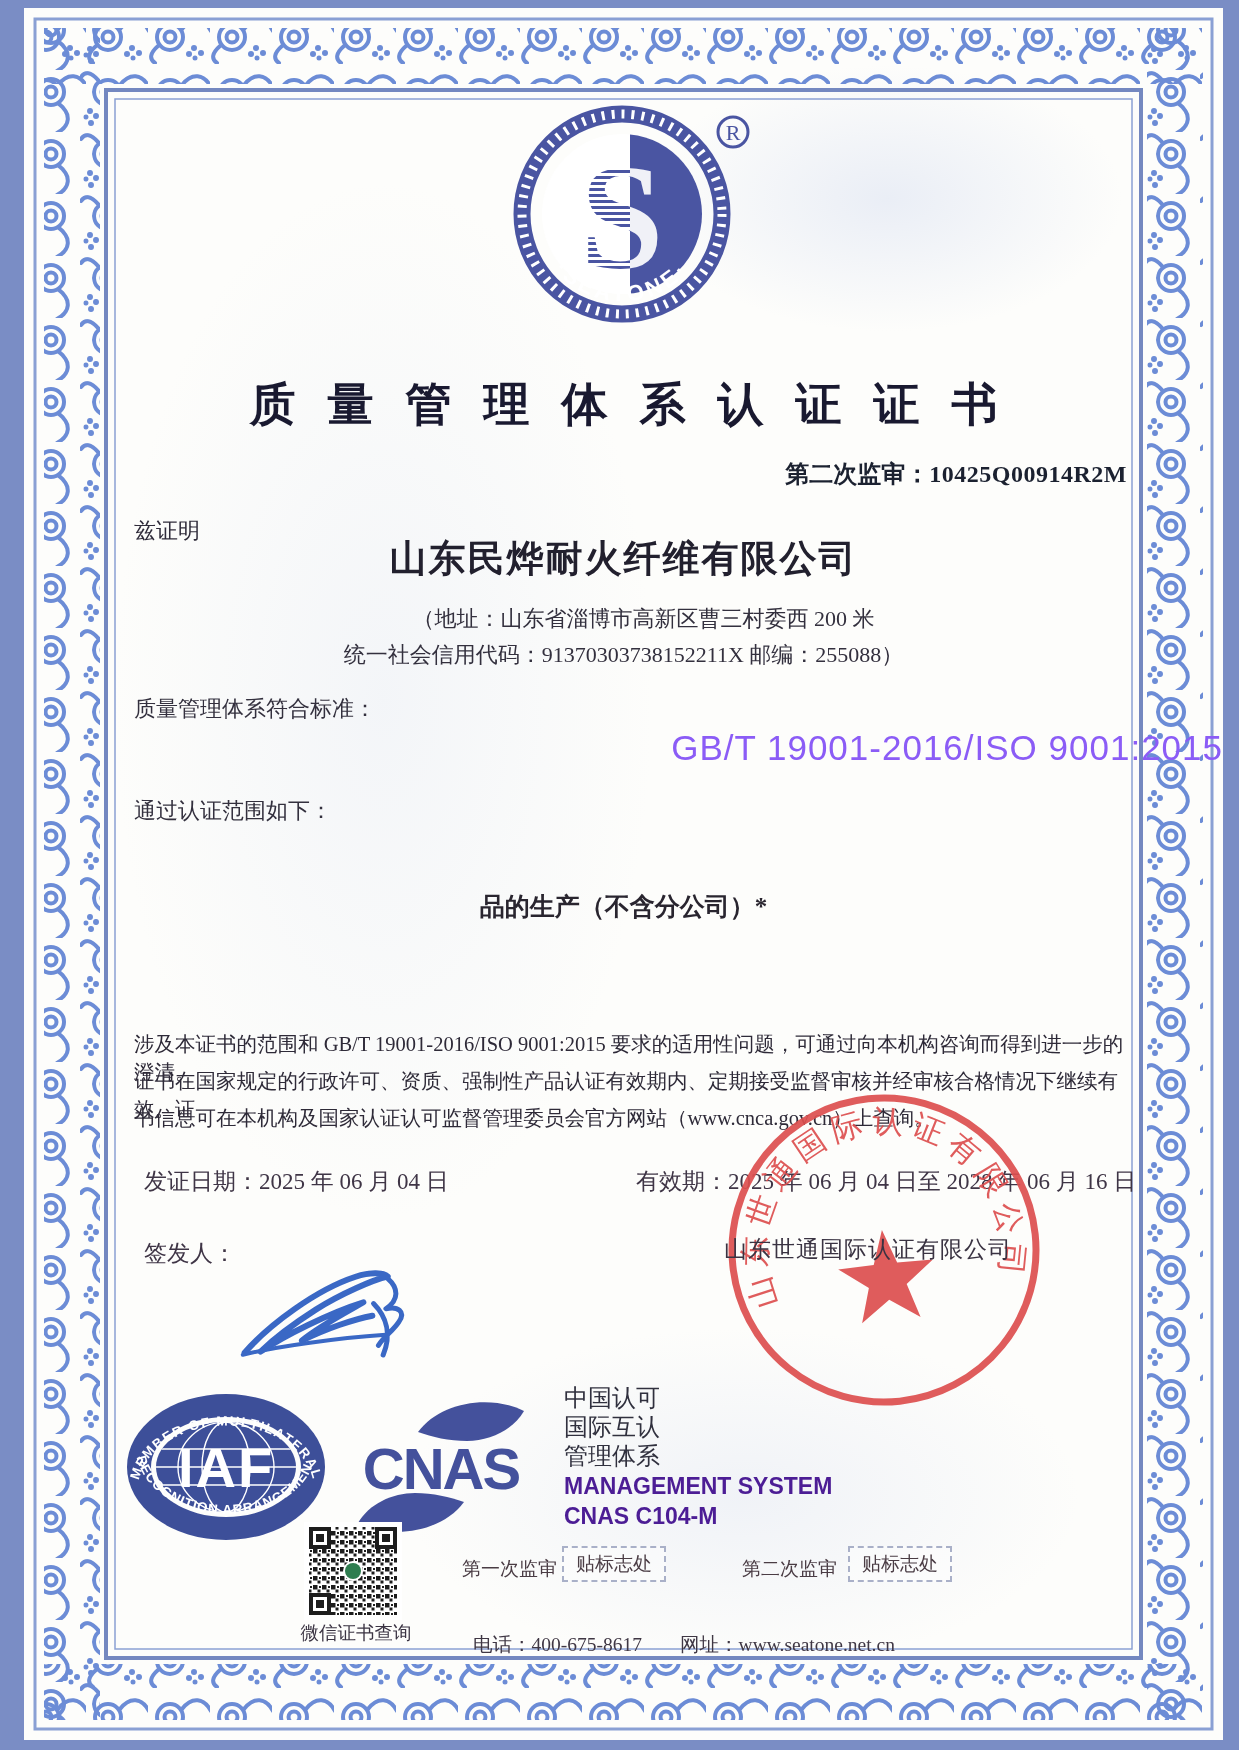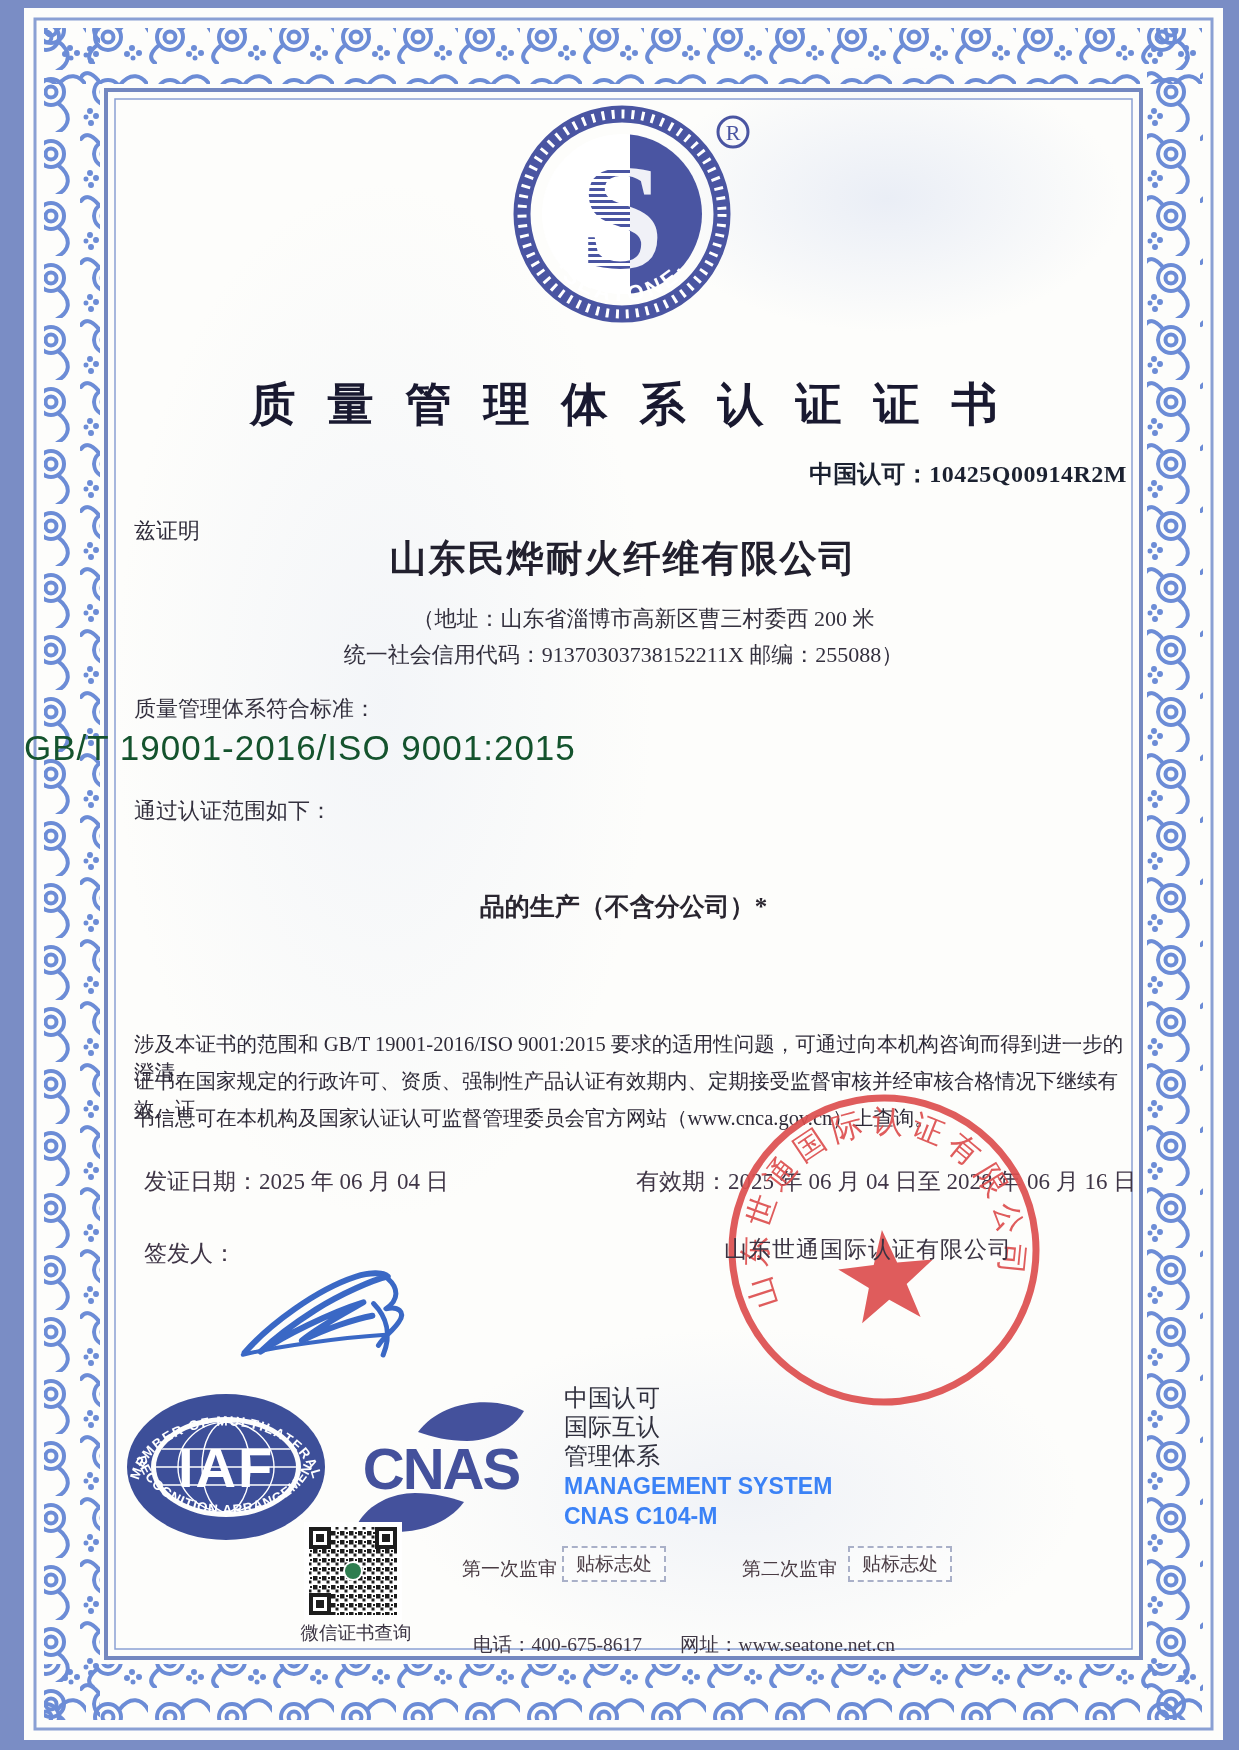--- a/index.html
+++ b/index.html
@@ -27,32 +27,32 @@
     left:0;top:366px;width:100%;text-align:center;
     font-size:46px;font-weight:bold;color:#191930;
     letter-spacing:32px;text-indent:32px;
   }
   .certno{right:96px;top:450px;font-size:24px;font-weight:bold;color:#1b2130;}
   .certno .num{font-family:"Liberation Serif",serif;letter-spacing:.5px;}
   .attest{left:110px;top:508px;font-size:22px;}
   .company{left:0;top:526px;width:100%;text-align:center;font-size:37px;font-weight:bold;color:#22202e;letter-spacing:2px;}
   .addr{left:0;width:100%;text-align:center;font-size:22px;color:#33303e;}
   .label{left:110px;font-size:22px;color:#33303e;}
-  .standard{left:0;top:720px;width:100%;text-align:left;
+  .standard{left:0;top:720px;width:100%;text-align:right;
     font-family:"Liberation Sans","DejaVu Sans",sans-serif;
-    font-size:35px;color:#14532d;letter-spacing:1px;}
+    font-size:35px;color:#8b5cf6;letter-spacing:1px;}
   .scope{left:0;width:100%;text-align:center;font-size:25px;font-weight:bold;color:#29252f;}
   .note{left:110px;width:992px;font-size:20.5px;color:#2e2a38;}
   .dateline{font-size:23px;color:#3f3546;}
   .issuer-name{left:700px;top:1226px;font-size:23px;color:#3a3342;z-index:6;letter-spacing:1px;}
   .sig-svg{left:210px;top:1246px;z-index:3;transform:rotate(-4deg);}
   .seal-svg{left:690px;top:1072px;z-index:5;opacity:.92;}
   .accred{left:540px;top:1376px;line-height:29px;}
   .accred .zh{font-size:24px;color:#30303e;}
-  .accred .en{font-family:"Liberation Sans","DejaVu Sans",sans-serif;font-weight:bold;font-size:23px;color:#3b82f6;line-height:30px;}
+  .accred .en{font-family:"Liberation Sans","DejaVu Sans",sans-serif;font-weight:bold;font-size:23px;color:#4c1d95;line-height:30px;}
   .qr-caption{left:262px;top:1612px;width:140px;text-align:center;font-size:18.5px;color:#3a3342;}
   .audit-label{font-size:19px;color:#4a3c44;}
   .sticker-box{font-size:19px;color:#4a3c44;border:2px dashed #a9b0c8;padding:3px 12px;background:rgba(255,255,255,.4);}
   .foot-note{left:330px;top:1572px;width:660px;text-align:center;font-size:19.5px;color:#3f3744;}
   .foot-addr{left:330px;top:1598px;width:660px;text-align:center;font-size:19.5px;color:#3f3744;}
   .foot-tel{left:330px;top:1623px;width:660px;text-align:center;font-size:19.5px;color:#3f3744;}
   .foot-tel .gap{display:inline-block;width:38px;}
 </style>
 </head>
 <body>
@@ -127,21 +127,21 @@
     <text font-family="Liberation Sans,sans-serif" font-size="22" font-weight="bold" fill="#ffffff" letter-spacing="4">
       <textPath href="#seatoneArc" startOffset="50%" text-anchor="middle">·SEATONE·</textPath>
     </text>
     <circle cx="243" cy="40" r="15" fill="none" stroke="#4a55a2" stroke-width="3"></circle>
     <text x="243" y="48" text-anchor="middle" font-family="Liberation Serif,serif" font-size="22" fill="#4a55a2">R</text>
   </svg>
 
   <div class="abs title">质量管理体系认证证书</div>
 
   <div class="abs certno">
-    <span>中国认可：</span><span class="num">10425Q00914R2M</span>
+    <span>第二次监审：</span><span class="num">10425Q00914R2M</span>
   </div>
 
   <div class="abs attest cjk">兹证明</div>
   <div class="abs company">山东民烨耐火纤维有限公司</div>
   <div class="abs addr" style="top:596px;margin-left:20px;">（地址：山东省淄博市高新区曹三村委西 200 米</div>
   <div class="abs addr" style="top:632px;">统一社会信用代码：91370303738152211X 邮编：255088）</div>
 
   <div class="abs label" style="top:686px;">质量管理体系符合标准：</div>
   <div class="abs standard">GB/T 19001-2016/ISO 9001:2015</div>
   <div class="abs label" style="top:788px;">通过认证范围如下：</div>

